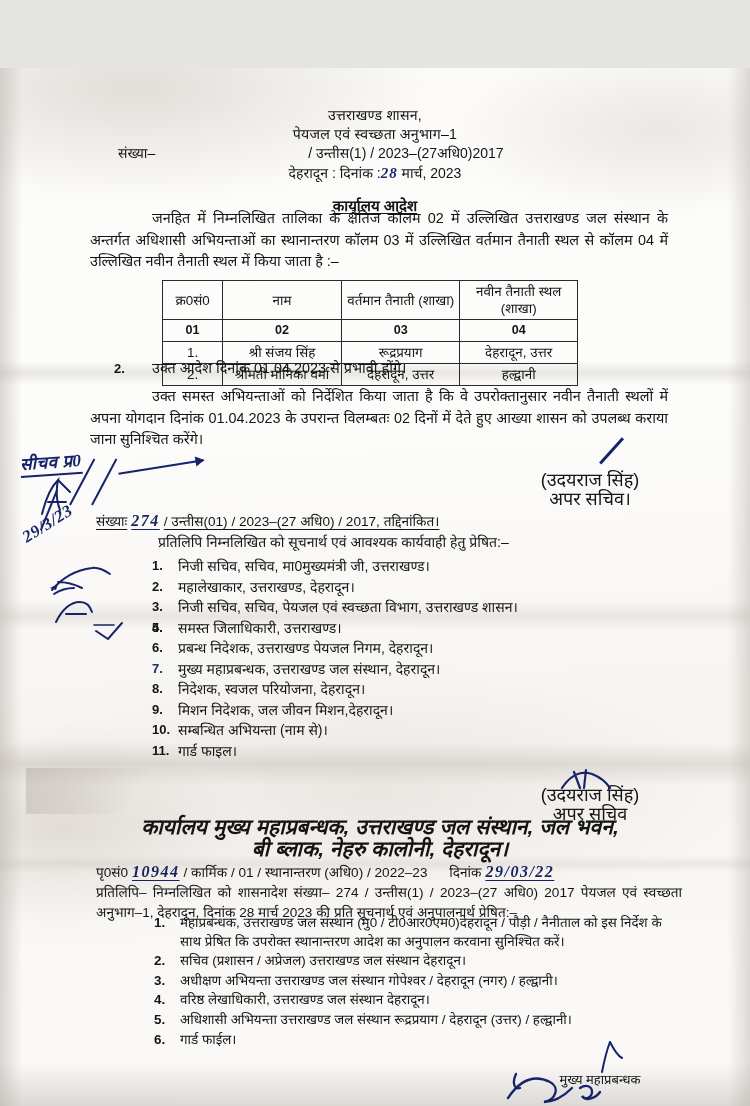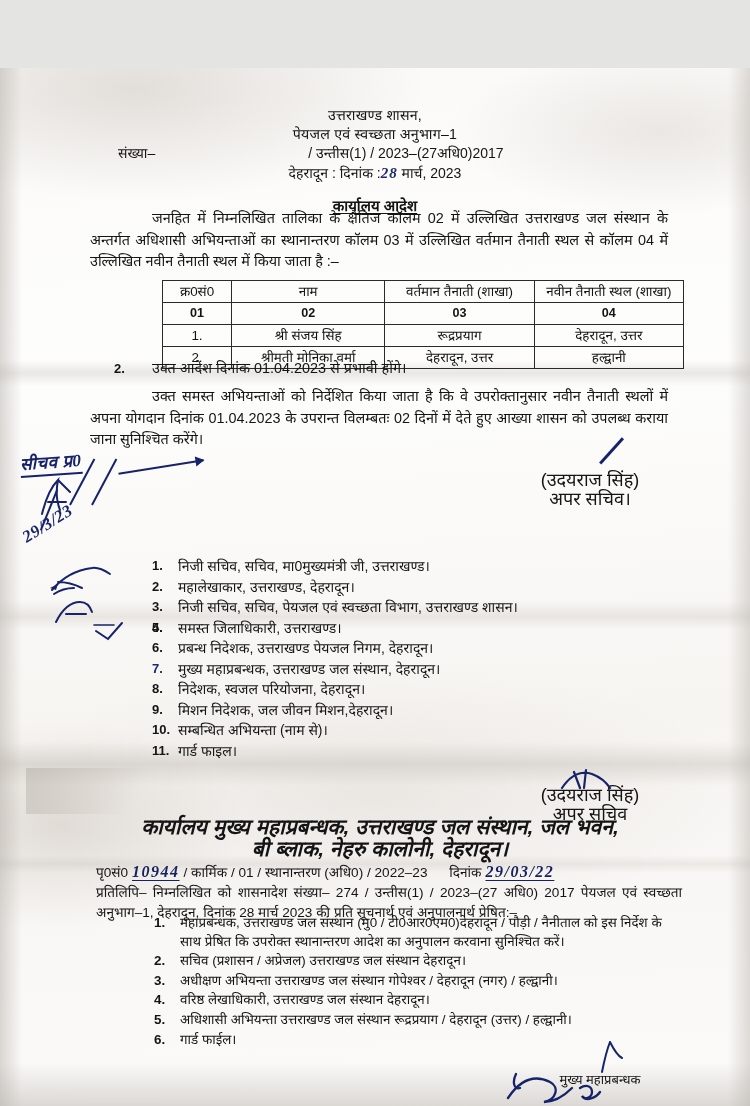--- a/index.html
+++ b/index.html
@@ -102,21 +102,21 @@
     font-size: 14.4px;
     line-height: 21.5px;
     text-align: justify;
     text-justify: inter-word;
   }
   .indent { text-indent: 62px; }
 
   
   table.tbl {
     border-collapse: collapse;
-    width: 522px;
+    width: 416px;
     margin: 7px 0 0 62px;
     font-size: 13.4px;
   }
   table.tbl td, table.tbl th {
     border: 1px solid #2a2a2a;
     padding: 2px 4px;
     text-align: center;
     font-weight: normal;
     line-height: 17px;
   }
@@ -346,20 +346,26 @@
       <div class="body-p indent">उक्त समस्त अभियन्ताओं को निर्देशित किया जाता है कि वे उपरोक्तानुसार नवीन तैनाती स्थलों में अपना योगदान दिनांक 01.04.2023 के उपरान्त विलम्बतः 02 दिनों में देते हुए आख्या शासन को उपलब्ध कराया जाना सुनिश्चित करेंगे।</div>
     </div>
 
     <div style="position:absolute; left:480px; top:403px; width:220px;">
       <div class="sig">
         <div class="name">(उदयराज सिंह)</div>
         <div class="desig">अपर सचिव।</div>
       </div>
     </div>
 
+    <div style="position:absolute; left:96px; top:443px; width:580px;">
+      <div class="ref-line">
+        <span class="u">संख्याः</span><span class="hand u">274</span><span class="u">/ उन्तीस(01) / 2023–(27 अधि0) / 2017, तद्दिनांकित।</span>
+      </div>
+      <div class="ref-line" style="padding-left:62px; font-size:14px;">प्रतिलिपि निम्नलिखित को सूचनार्थ एवं आवश्यक कार्यवाही हेतु प्रेषित:–</div>
+    </div>
 
     <div style="position:absolute; left:96px; top:487px; width:580px;">
       <ol class="dist" id="dist-list">
           <li><span class="mk">1.</span><span>निजी सचिव, सचिव, मा0मुख्यमंत्री जी, उत्तराखण्ड।</span></li>
           <li><span class="mk">2.</span><span>महालेखाकार, उत्तराखण्ड, देहरादून।</span></li>
           <li><span class="mk">3.</span><span>निजी सचिव, सचिव, पेयजल एवं स्वच्छता विभाग, उत्तराखण्ड शासन।</span></li>
           <li><span class="mk">4.</span></li>
           <li><span class="mk">5.</span><span>समस्त जिलाधिकारी, उत्तराखण्ड।</span></li>
           <li><span class="mk">6.</span><span>प्रबन्ध निदेशक, उत्तराखण्ड पेयजल निगम, देहरादून।</span></li>
           <li class="struck"><span class="mk">7.</span><span>मुख्य महाप्रबन्धक, उत्तराखण्ड जल संस्थान, देहरादून।</span></li>

